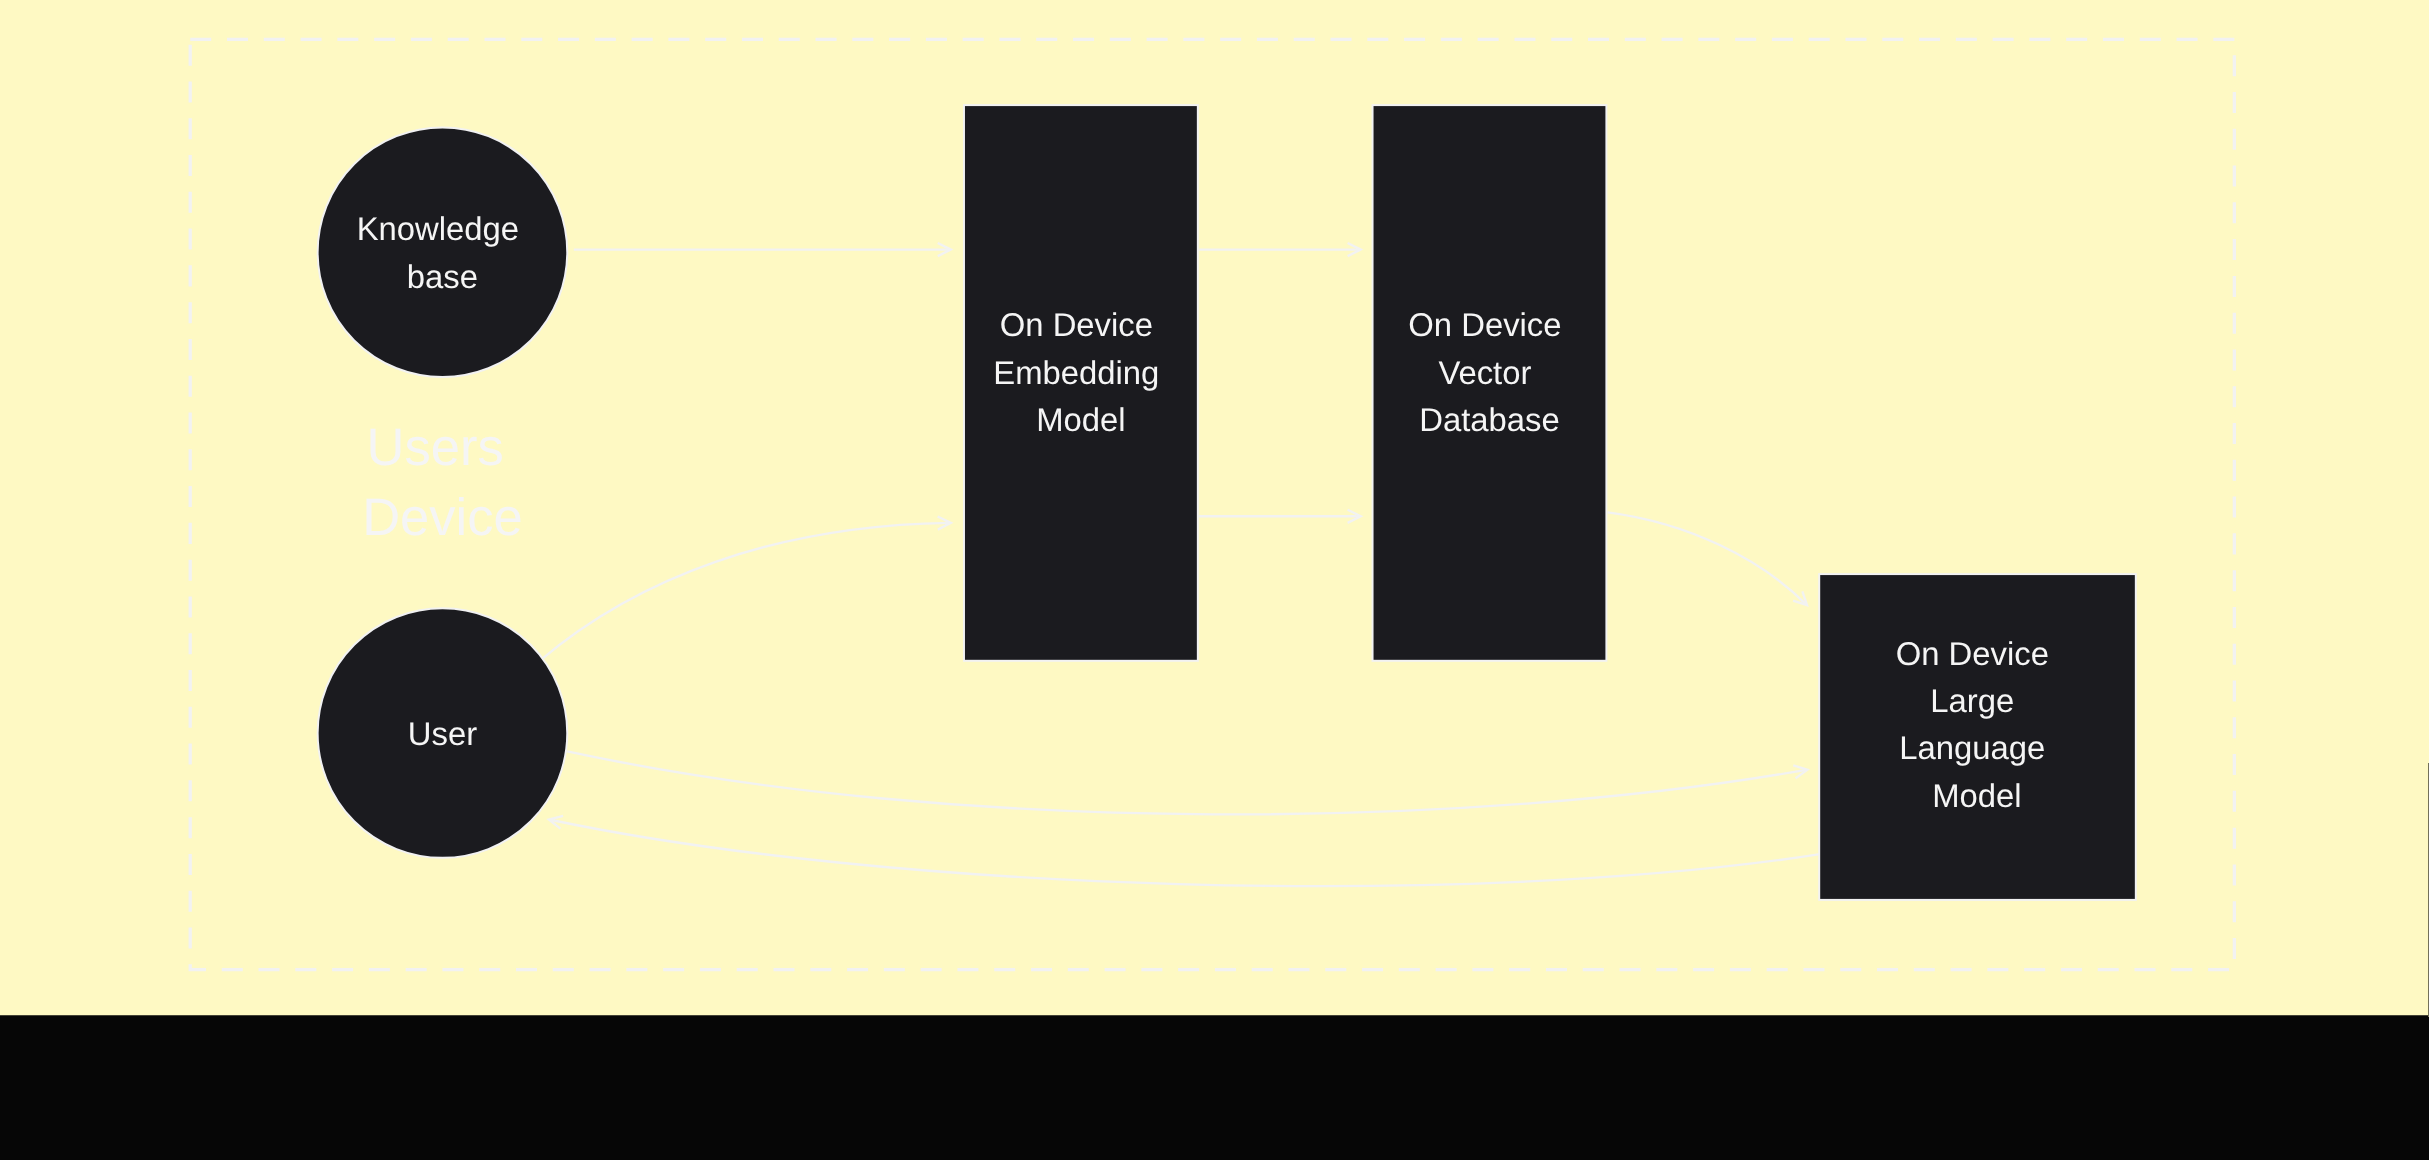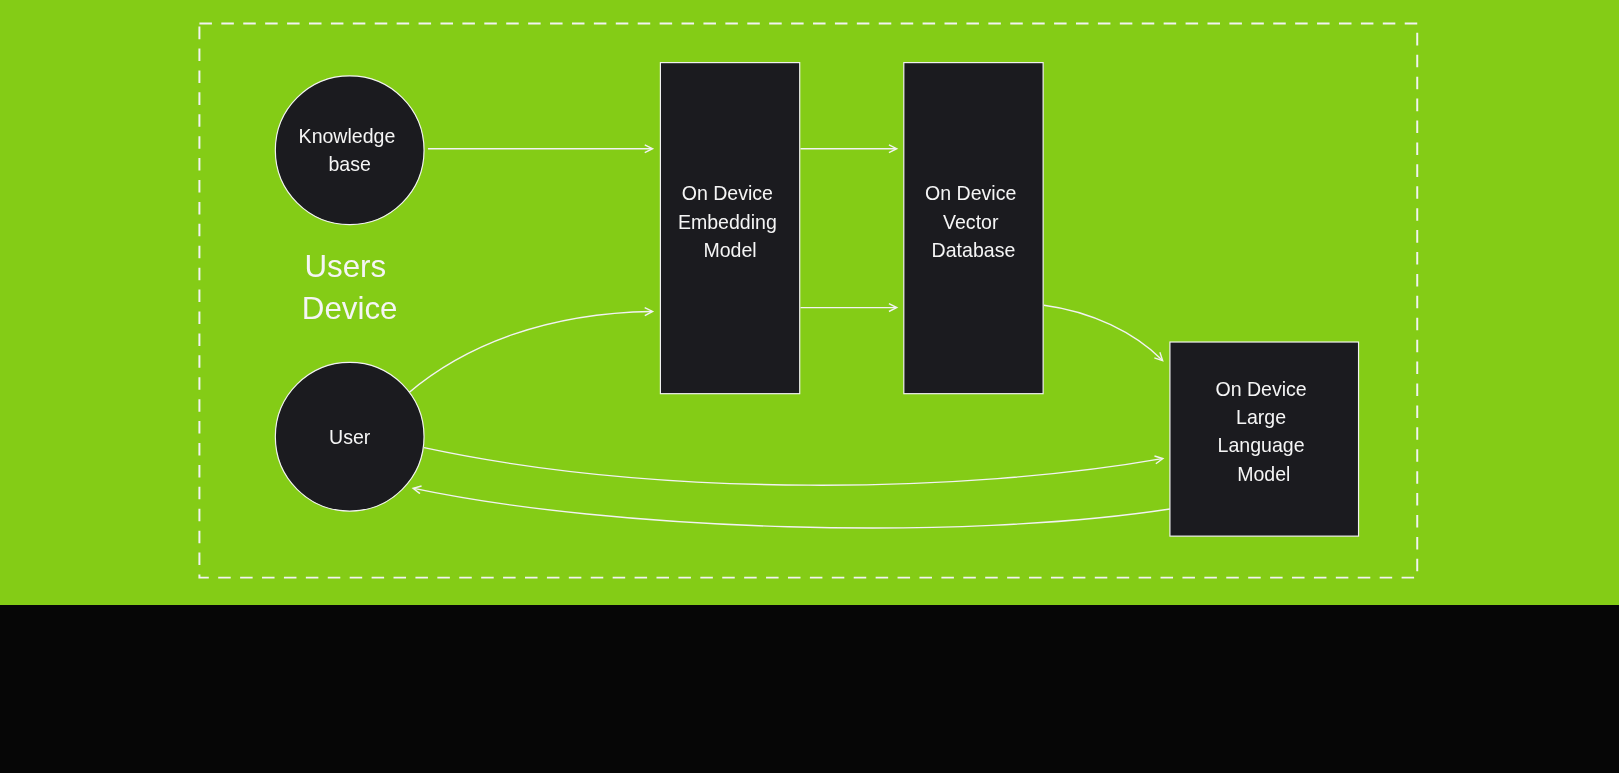--- a/index.html
+++ b/index.html
@@ -3,22 +3,22 @@
 <meta charset="utf-8">
 <style>
   html, body {
     margin: 0;
     padding: 0;
     background: #060606;
   }
   .canvas {
     position: relative;
     width: 1619px;
-    height: 605px;
-    background: #84cc16;
+    height: 677px;
+    background: #fef9c3;
     overflow: hidden;
   }
   svg {
     display: block;
     width: 100%;
     height: 100%;
   }
   text {
     font-family: "Liberation Sans", "DejaVu Sans", sans-serif;
     fill: #f5f5f5;

